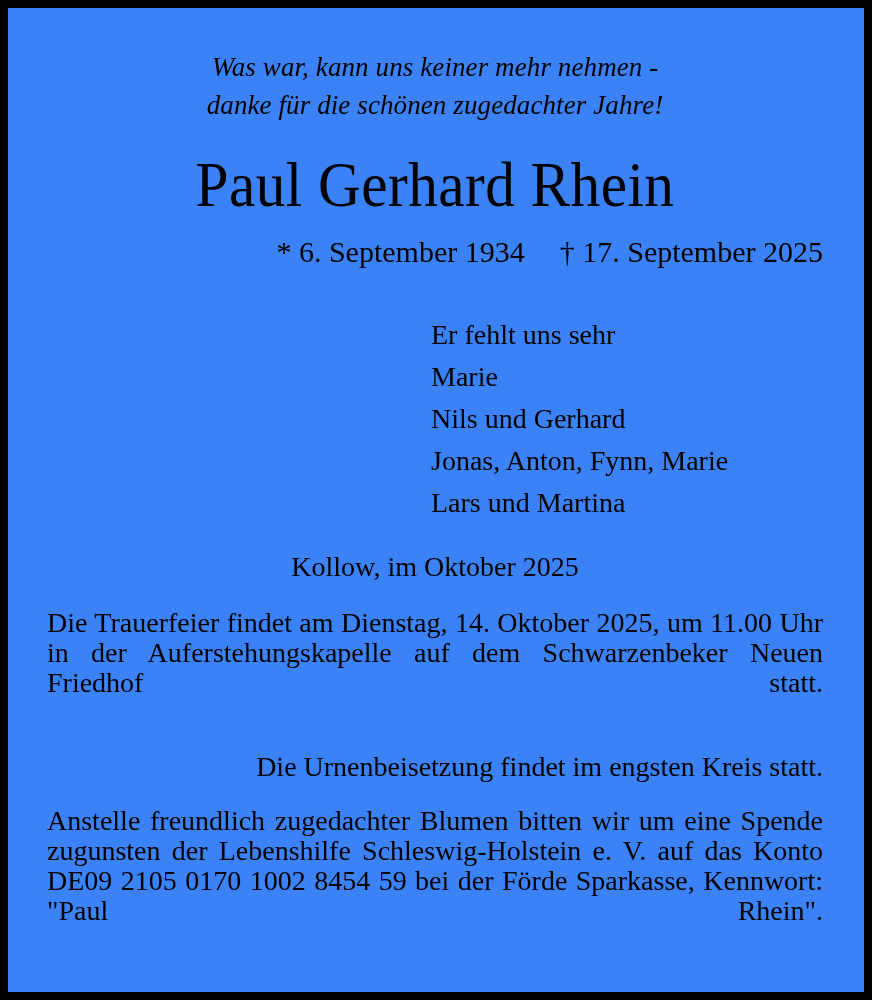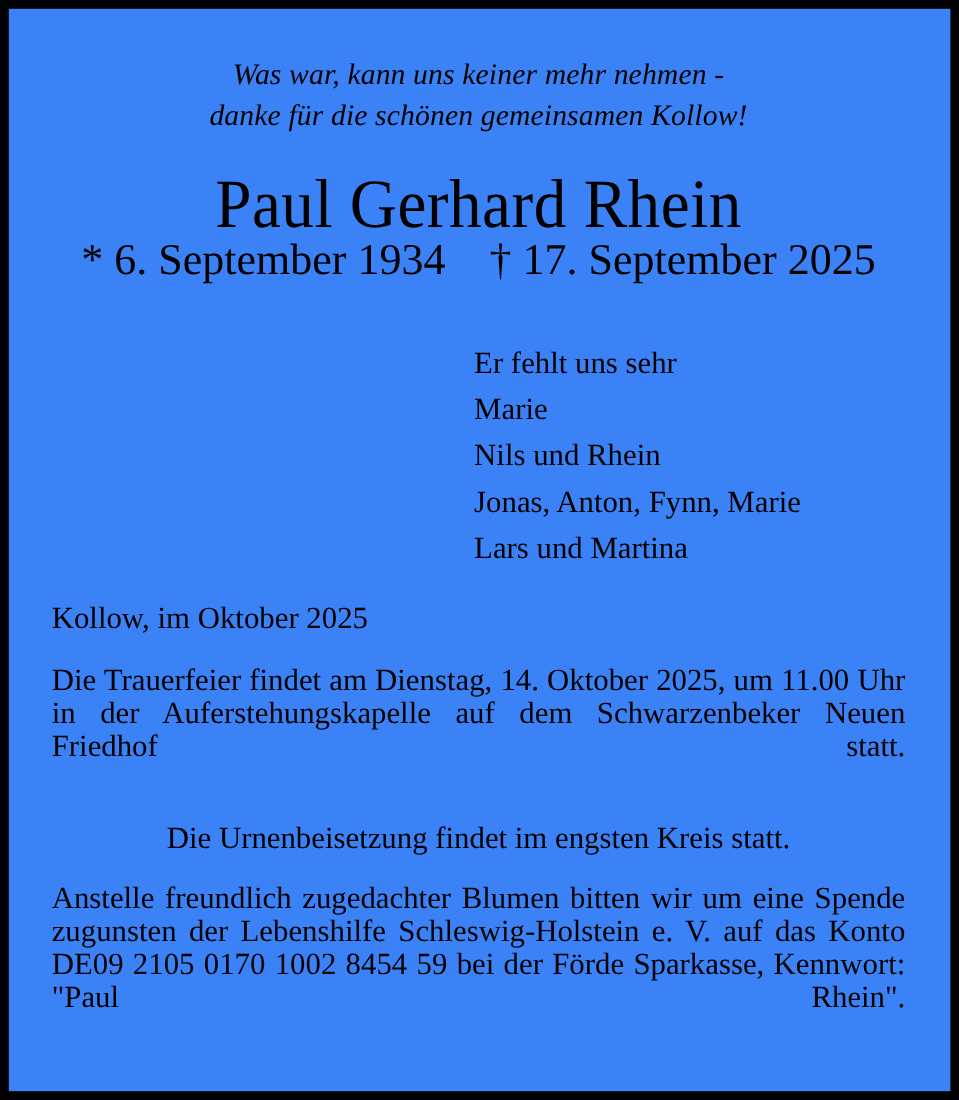--- a/index.html
+++ b/index.html
@@ -52,103 +52,104 @@
     line-height: 66px;
     font-weight: normal;
     letter-spacing: 0.5px;
     transform: scaleX(0.94);
     transform-origin: center center;
     white-space: nowrap;
   }
 
   
   .dates {
-    text-align: center;
-    font-size: 40px;
+    margin-top: 16px;
+    text-align: right;
+    font-size: 30px;
     line-height: 36px;
     white-space: nowrap;
   }
   .dates .birth-sym,
   .dates .death-sym {
     display: inline-block;
   }
   .dates .gap {
     display: inline-block;
     width: 20px;
   }
 
   
   .survivors {
-    margin-top: 56px;
+    margin-top: 44px;
     margin-left: 384px;
     text-align: left;
     font-size: 28px;
     line-height: 42px;
   }
   .survivors .line {
     display: block;
     white-space: nowrap;
   }
 
   
   .placeline {
     margin-top: 26px;
     font-size: 28px;
     line-height: 34px;
-    text-align: left;
+    text-align: center;
   }
 
   
   .para {
     margin-top: 24px;
     font-size: 28px;
     line-height: 30px;
     text-align: justify;
     text-justify: inter-word;
     -webkit-hyphens: none;
     hyphens: none;
   }
   
   .para::after {
     content: "";
     display: inline-block;
     width: 100%;
   }
   .para.single-line {
-    text-align: center;
+    text-align: right;
   }
   .para.single-line::after {
     content: none;
   }
 </style>
 </head>
 <body>
 
 <div class="notice">
   <div class="inner">
 
     <div class="epigraph">
       <span class="line">Was war, kann uns keiner mehr nehmen -</span>
-      <span class="line">danke für die schönen gemeinsamen Kollow!</span>
+      <span class="line">danke für die schönen zugedachter Jahre!</span>
     </div>
 
     <div class="name">Paul Gerhard Rhein</div>
 
     <div class="dates">
       <span class="birth-sym">*</span>
       <span>6. September 1934</span>
       <span class="gap"></span>
       <span class="death-sym">†</span>
       <span>17. September 2025</span>
     </div>
 
     <div class="survivors">
       <span class="line">Er fehlt uns sehr</span>
       <span class="line">Marie</span>
-      <span class="line">Nils und Rhein</span>
+      <span class="line">Nils und Gerhard</span>
       <span class="line">Jonas, Anton, Fynn, Marie</span>
       <span class="line">Lars und Martina</span>
     </div>
 
     <div class="placeline">Kollow, im Oktober 2025</div>
 
     <div class="para">Die Trauerfeier findet am Dienstag, 14. Oktober 2025, um 11.00 Uhr in der Auferstehungskapelle auf dem Schwarzenbeker Neuen Friedhof statt.</div>
 
     <div class="para single-line">Die Urnenbeisetzung findet im engsten Kreis statt.</div>
 

